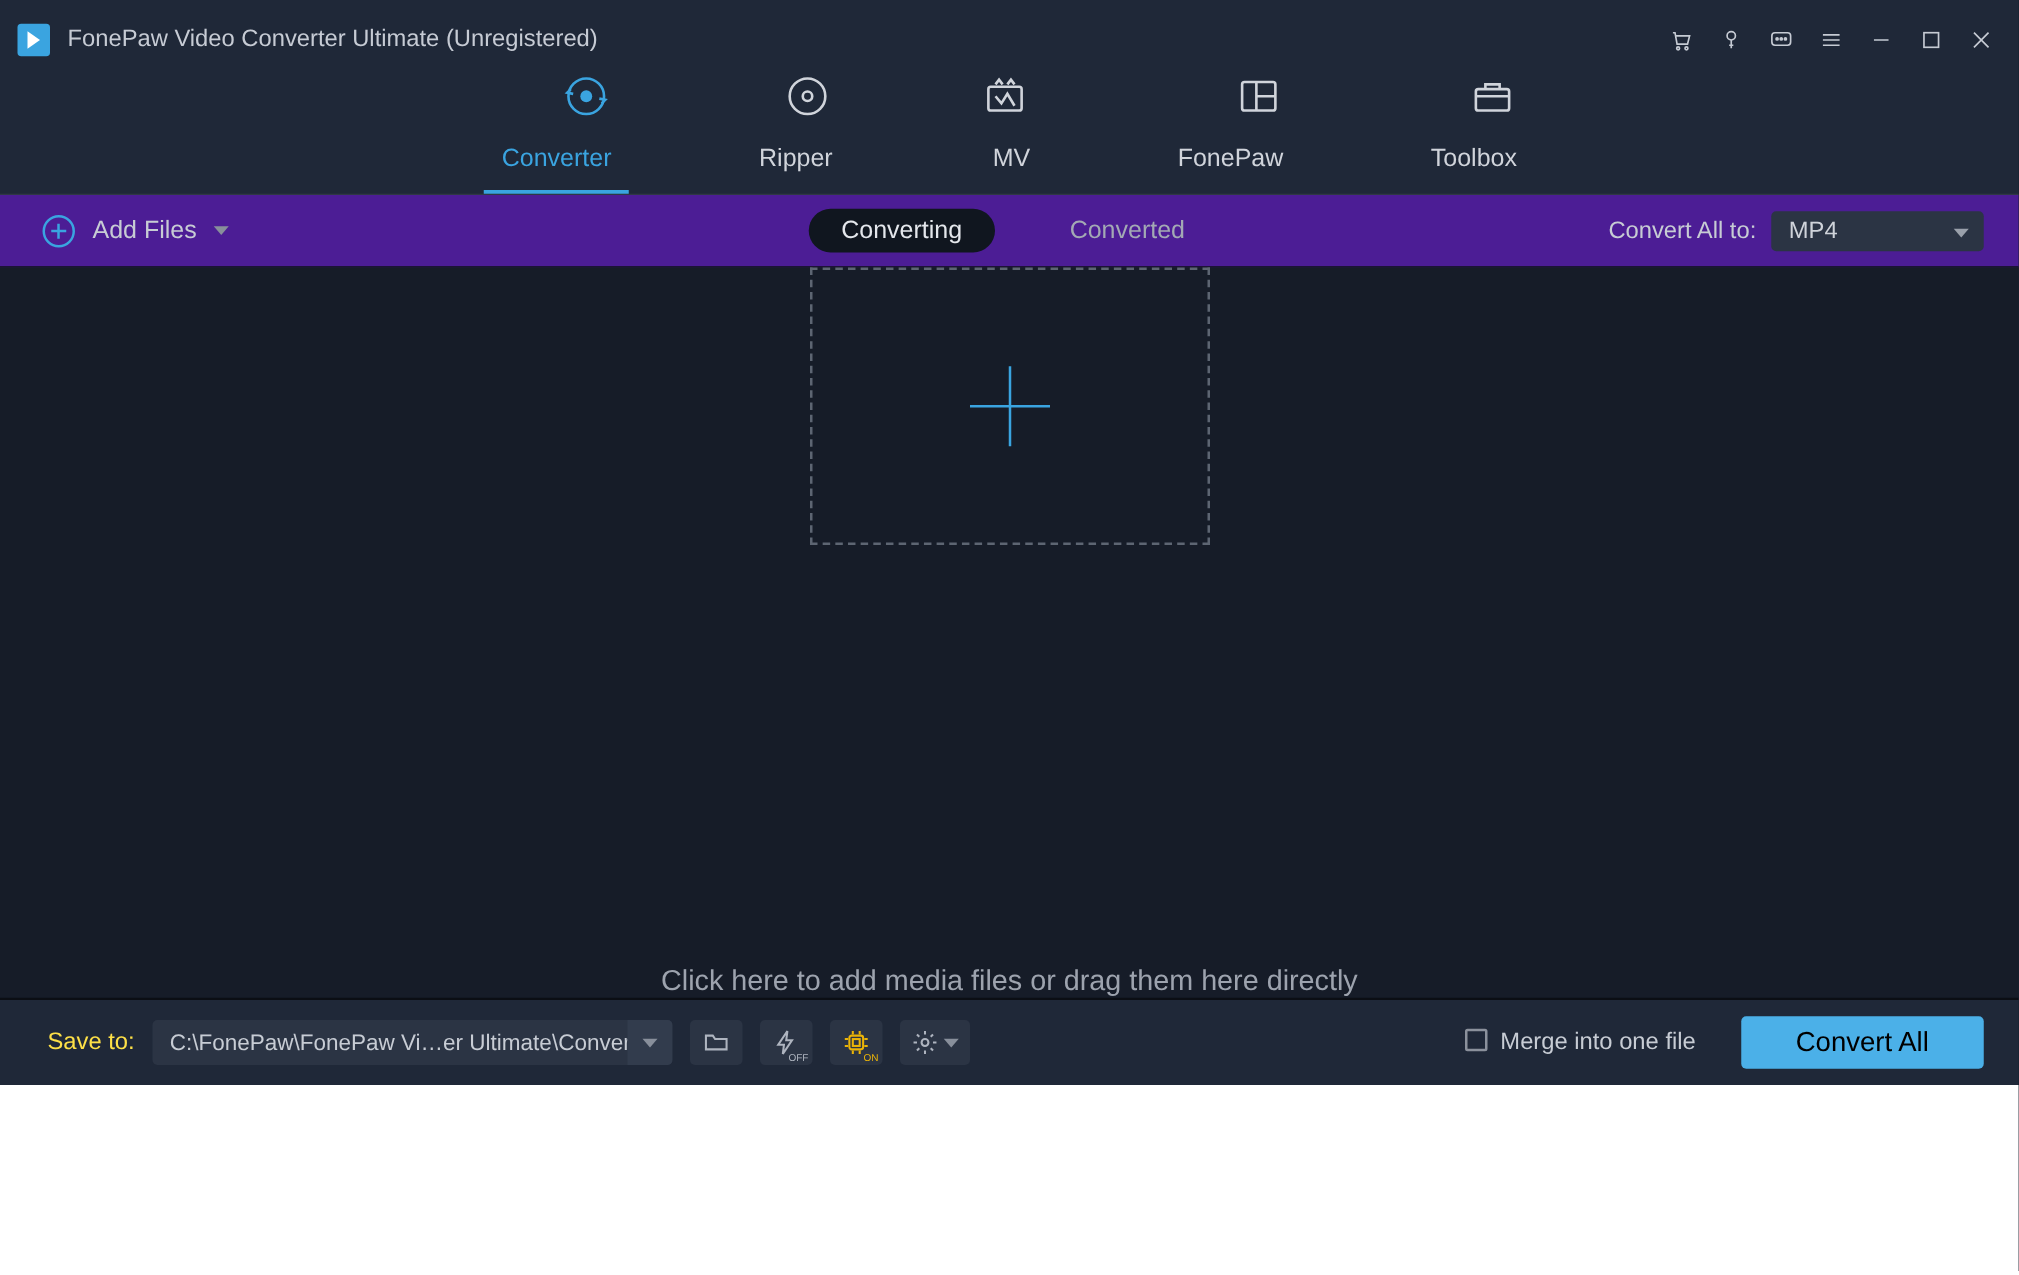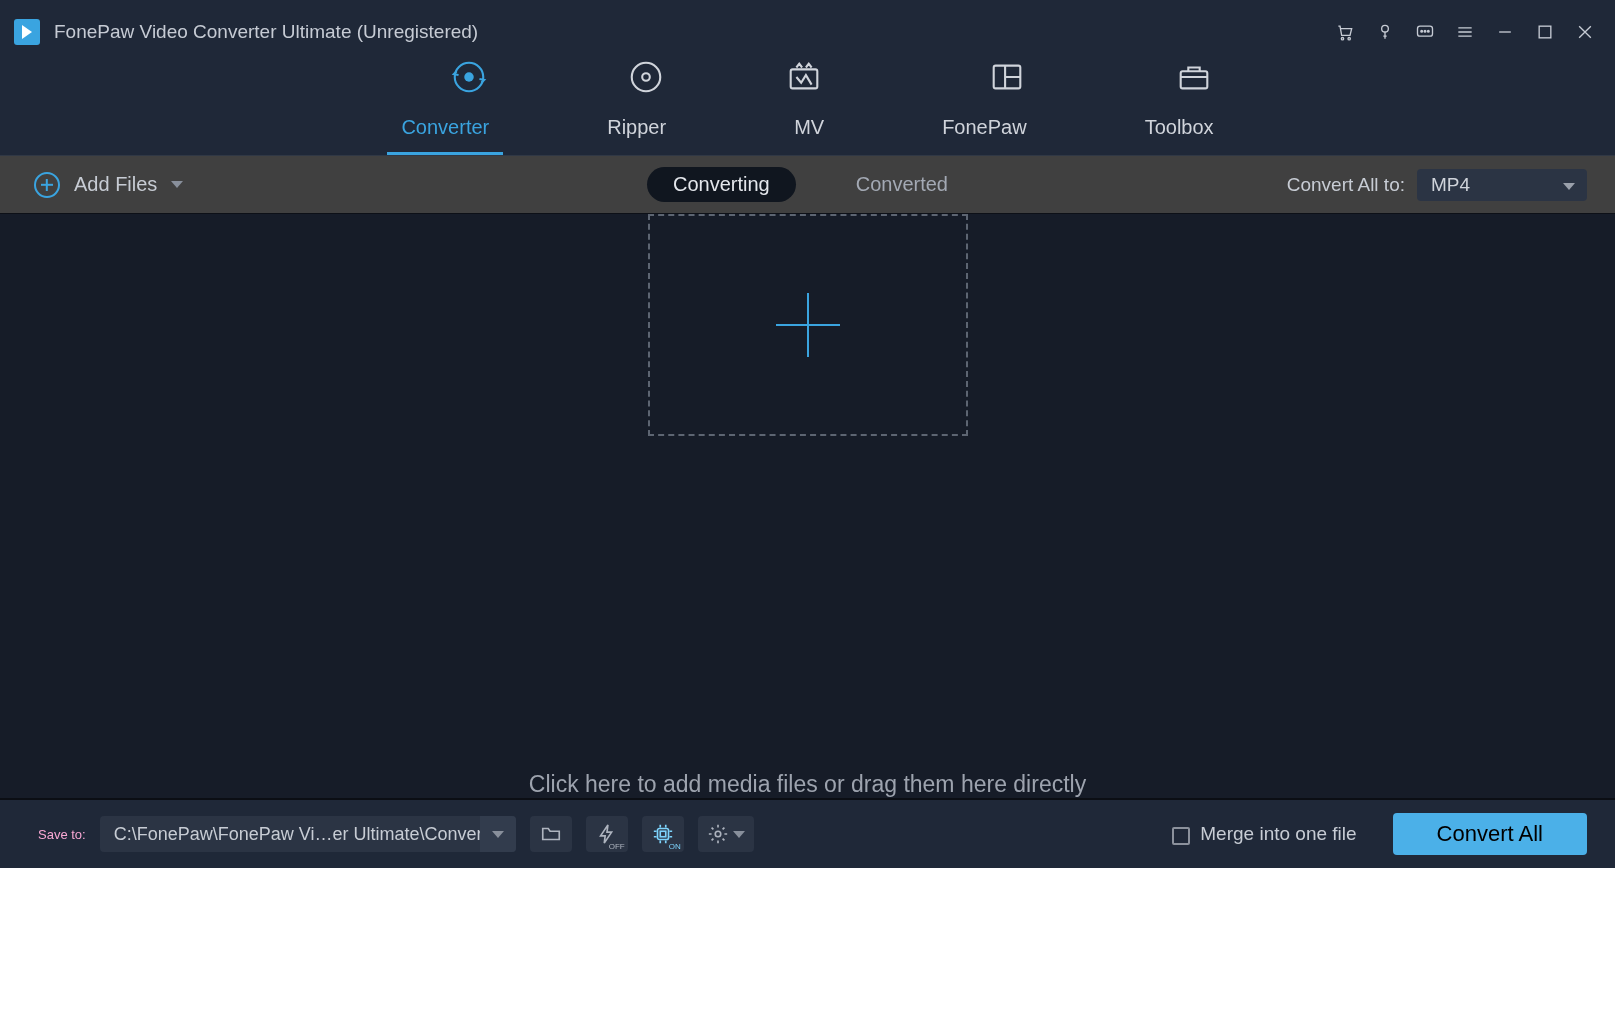--- a/index.html
+++ b/index.html
@@ -73,21 +73,21 @@
     height: 3px;
     background: #3aa4e0;
   }
   .nav-tab-icon { width: 40px; height: 38px; display:flex; align-items:center; justify-content:center; }
   .nav-tab-icon svg { width: 38px; height: 38px; stroke: currentColor; fill: none; stroke-width: 2.2; }
   .nav-tab-label { font-size: 20px; }
 
   
   .sub-toolbar {
     height: 58px;
-    background: #404040;
+    background: #4c1d95;
     display: grid;
     grid-template-columns: 1fr auto 1fr;
     align-items: center;
     padding: 0 28px 0 34px;
     border-bottom: 1px solid #0d1017;
   }
   .add-files {
     display: flex; align-items: center; gap: 14px;
     color: #c7ccd4; font-size: 20px; cursor: pointer;
   }
@@ -156,21 +156,21 @@
   
   .bottom-bar {
     height: 70px;
     background: #1f2838;
     border-top: 2px solid #0b0e14;
     display: flex;
     align-items: center;
     padding: 0 28px 0 38px;
     gap: 14px;
   }
-  .save-to-label { font-size: 13px; color: #f9a8d4; }
+  .save-to-label { font-size: 19px; color: #fde047; }
   .path-box {
     background: #2b3444;
     height: 36px;
     display: flex; align-items: center;
     border-radius: 4px;
     overflow: hidden;
   }
   .path-text {
     padding: 0 14px;
     font-size: 18px;
@@ -187,26 +187,26 @@
   }
   .icon-btn {
     width: 42px; height: 36px;
     background: #2b3444;
     border-radius: 4px;
     display:flex; align-items:center; justify-content:center;
     cursor:pointer;
     color:#aeb4bf;
   }
   .icon-btn svg { width:22px; height:22px; stroke: currentColor; fill:none; stroke-width:1.8; }
-  .icon-btn.accent-on { color:#7dd3fc;align-items:center; }
+  .icon-btn.accent-on { color:#eab308;align-items:center; }
   .icon-btn-wide { width: 56px; display:flex; gap:2px; }
   .bottom-spacer { flex: 1; }
 
   .merge-check {
-    display:flex; align-items:flex-end; gap:10px;
+    display:flex; align-items:flex-start; gap:10px;
     font-size: 19px; color: #c7ccd4; cursor:pointer;
   }
   .checkbox {
     width: 18px; height: 18px; border: 2px solid #8b919c; border-radius: 2px;
   }
   .convert-all-btn {
     background: #4bb0e8;
     color: #000000;
     font-size: 22px;
     padding: 8px 44px;

